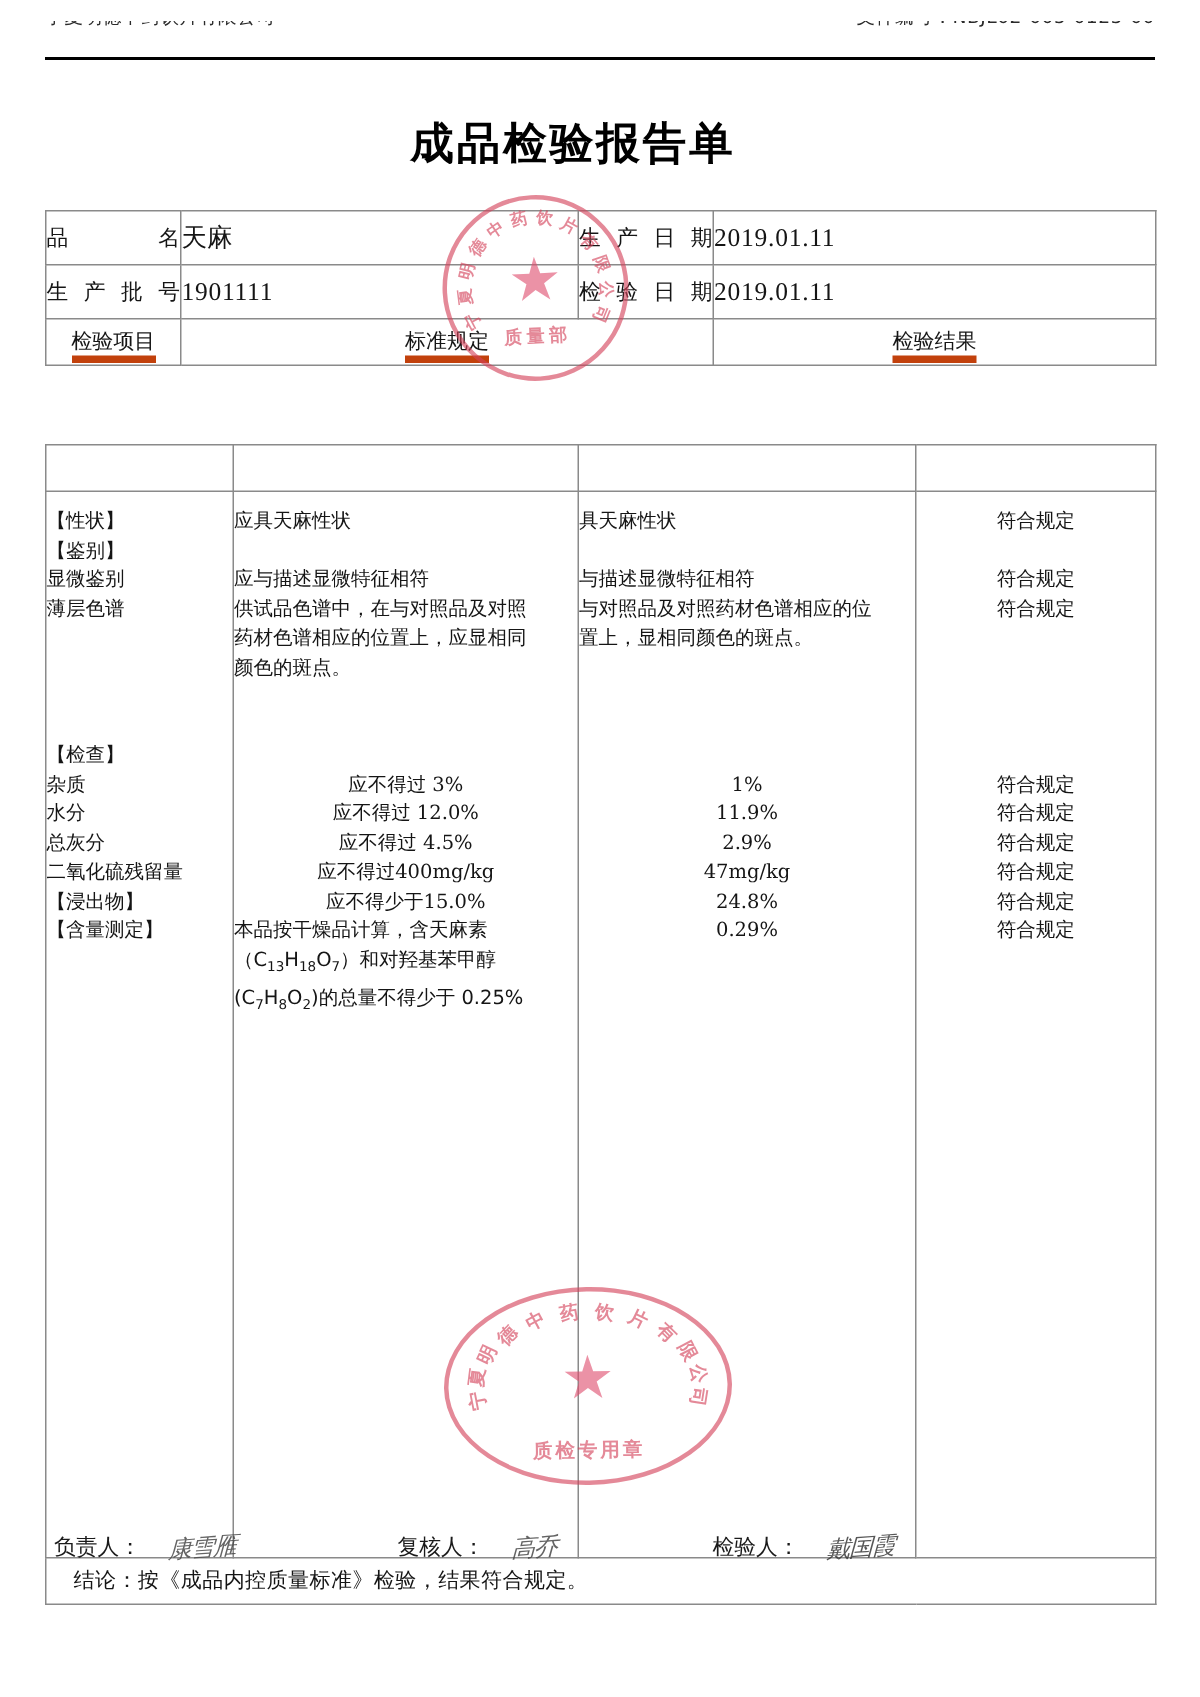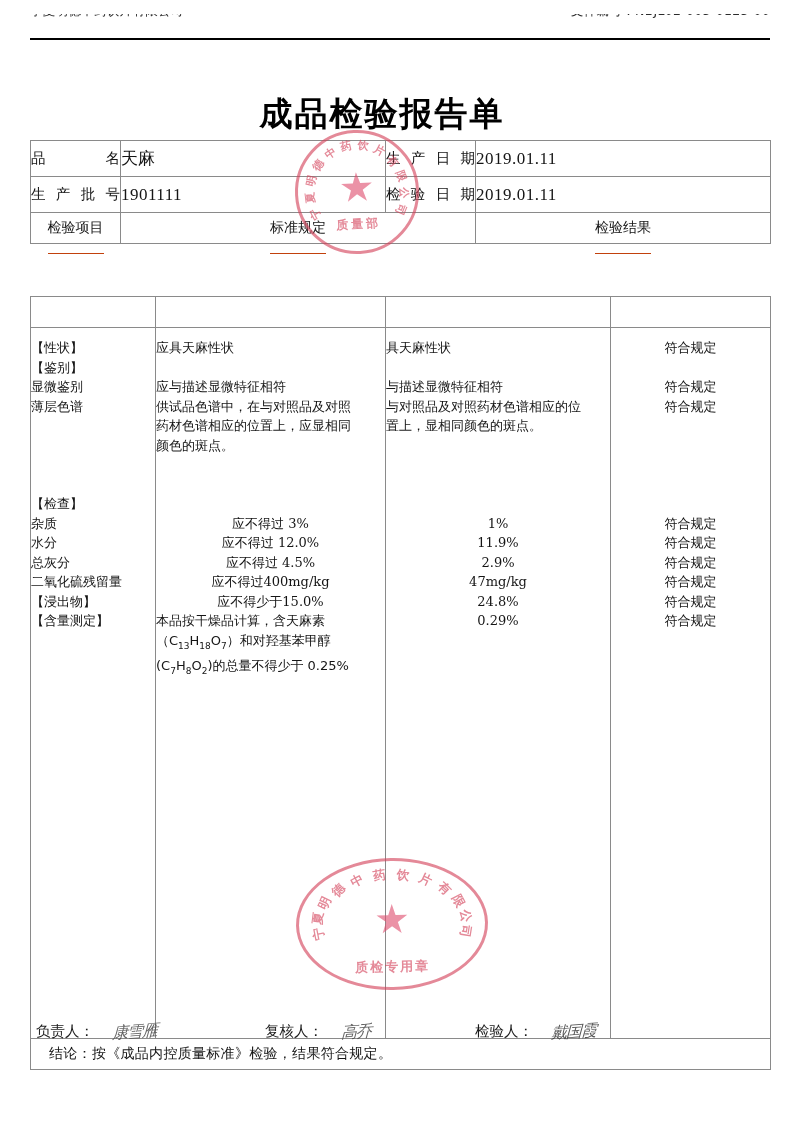--- a/index.html
+++ b/index.html
@@ -52,24 +52,24 @@
     top: 38px;
     width: 740px;
     height: 2px;
     background: #000;
   }
 
   
   .title {
     position: absolute;
     left: 0;
-    top: 92px;
+    top: 76px;
     width: 764px;
     text-align: center;
-    font-size: 33px;
+    font-size: 29px;
     font-weight: bold;
     letter-spacing: 2px;
     color: #000;
     font-family: "DejaVu Serif", "Liberation Serif", serif;
   }
 
   
   .tbl {
     position: absolute;
     left: 30px;
@@ -106,22 +106,22 @@
   }
 
   
   .res-head td {
     height: 30px;
     text-align: center;
     vertical-align: middle;
     font-size: 14px;
   }
   .res-head .u {
-    border-bottom: 1px solid #c2410c;
-    padding-bottom: 18px;
+    border-bottom: 5px solid #c2410c;
+    padding-bottom: 1px;
   }
 
   
   .res-body td {
     height: 700px;
     vertical-align: top;
     padding: 10px 0 0 0;
     line-height: 19.5px;
     font-size: 13px;
   }

